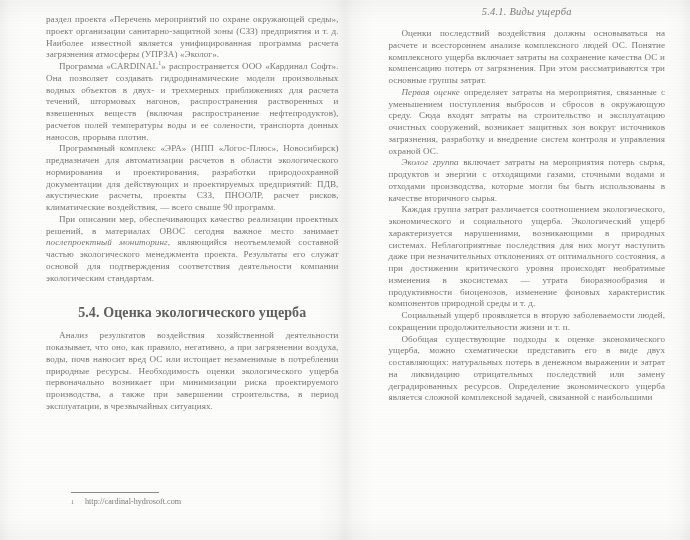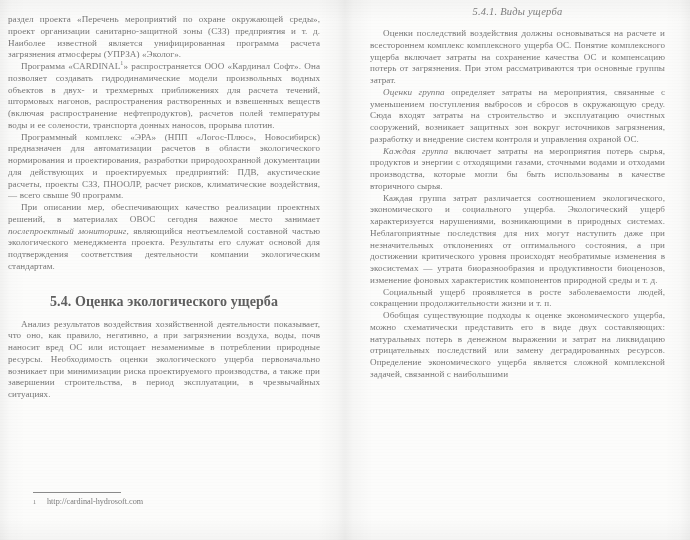--- a/index.html
+++ b/index.html
@@ -46,21 +46,21 @@
     position: absolute;
     inset: 0;
     display: flex;
   }
   .page {
     position: relative;
     width: 345px;
     height: 540px;
     box-sizing: border-box;
   }
-  .page-left  { padding: 14px 25px 0 8px; }
+  .page-left  { padding: 14px 25px 0 8px; margin-left: 38px; }
   .page-right { padding: 4px 25px 0 25px; }
 
   .col {
     position: relative;
     height: 100%;
   }
 
   .running-head {
     text-align: center;
     font-style: italic;
@@ -177,25 +177,25 @@
 
       </div>
     </div>
 
     <div class="page page-right">
       <div class="col">
 
         <div class="running-head">5.4.1. Виды ущерба</div>
 
         <div>
-          <p class="body"><span>Оценки последствий воздействия должны основываться на расчете и всестороннем комплекс комплексного ущерба ОС. Понятие комплексного ущерба включает затраты на сохранение качества ОС и компенсацию потерь от загрязнения. При этом рассматриваются три основные группы затрат.</span></p>
-          <p class="body"><em class="term">Оценки группа</em><span> определяет затраты на мероприятия, связанные с уменьшением поступления выбросов и сбросов в окружающую среду. Сюда входят затраты на строительство и эксплуатацию очистных сооружений, возникает защитных зон вокруг источников загрязнения, разработку и внедрение систем контроля и управления охраной ОС.</span></p>
-          <p class="body"><em class="term">Каждая группа</em><span> включает затраты на мероприятия потерь сырья, продуктов и энергии с отходящими газами, сточными водами и отходами производства, которые могли бы быть использованы в качестве вторичного сырья.</span></p>
+          <p class="body"><span>Оценки последствий воздействия должны основываться на расчете и всестороннем анализе комплексного людей ОС. Понятие комплексного ущерба включает затраты на сохранение качества ОС и компенсацию потерь от загрязнения. При этом рассматриваются три основные группы затрат.</span></p>
+          <p class="body"><em class="term">Первая оценке</em><span> определяет затраты на мероприятия, связанные с уменьшением поступления выбросов и сбросов в окружающую среду. Сюда входят затраты на строительство и эксплуатацию очистных сооружений, возникает защитных зон вокруг источников загрязнения, разработку и внедрение систем контроля и управления охраной ОС.</span></p>
+          <p class="body"><em class="term">Эколог группа</em><span> включает затраты на мероприятия потерь сырья, продуктов и энергии с отходящими газами, сточными водами и отходами производства, которые могли бы быть использованы в качестве вторичного сырья.</span></p>
           <p class="body"><span>Каждая группа затрат различается соотношением экологического, экономического и социального ущерба. Экологический ущерб характеризуется нарушениями, возникающими в природных системах. Неблагоприятные последствия для них могут наступить даже при незначительных отклонениях от оптимального состояния, а при достижении критического уровня происходят необратимые изменения в экосистемах — утрата биоразнообразия и продуктивности биоценозов, изменение фоновых характеристик компонентов природной среды и т. д.</span></p>
-          <p class="body"><span>Социальный ущерб проявляется в росте заболеваемости людей, сокращении продолжительности жизни и т. п.</span></p>
+          <p class="body"><span>Социальный ущерб проявляется в вторую заболеваемости людей, сокращении продолжительности жизни и т. п.</span></p>
           <p class="body"><span>Обобщая существующие подходы к оценке экономического ущерба, можно схематически представить его в виде двух составляющих: натуральных потерь в денежном выражении и затрат на ликвидацию отрицательных последствий или замену деградированных ресурсов. Определение экономического ущерба является сложной комплексной задачей, связанной с наибольшими</span></p>
         </div>
 
       </div>
     </div>
 
   </div>
 
   <div class="grain"></div>
 </div>

